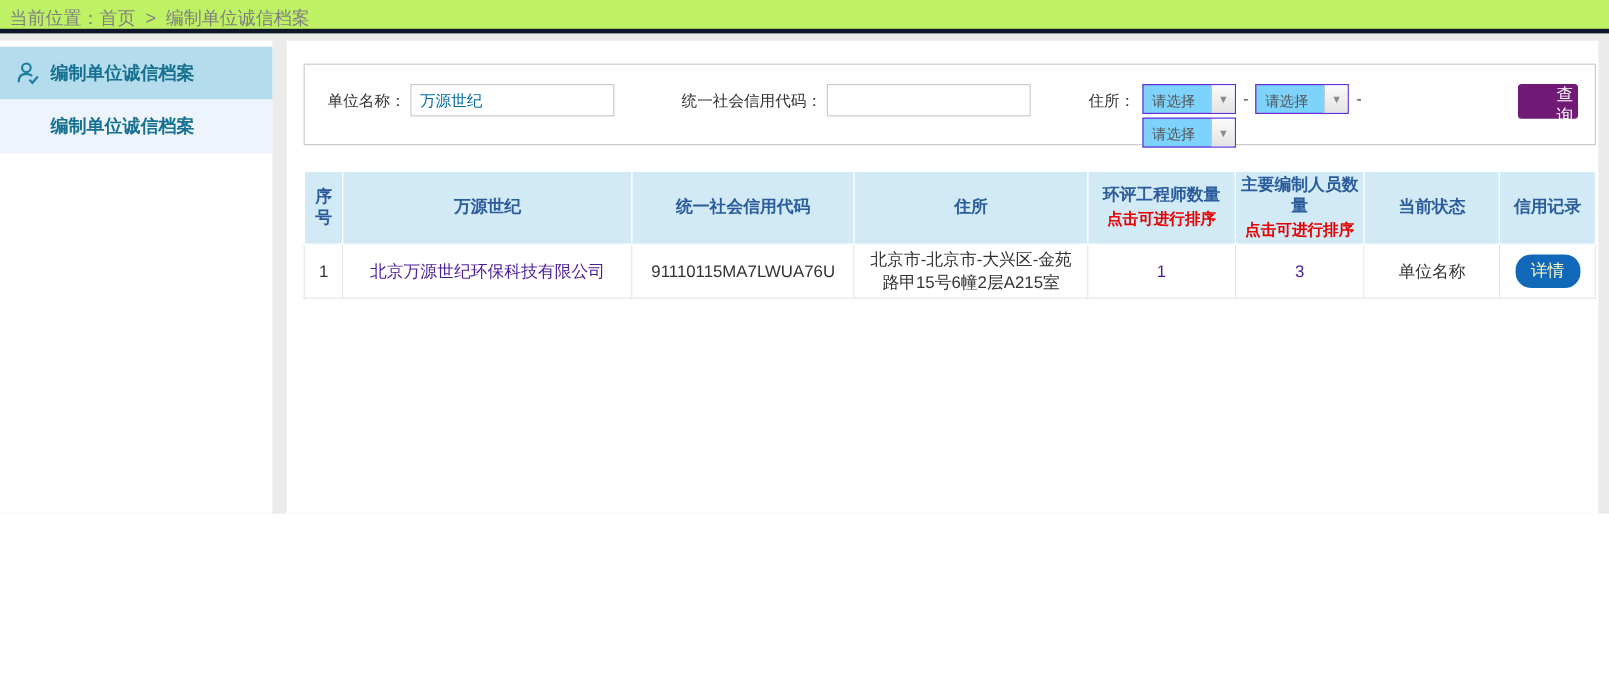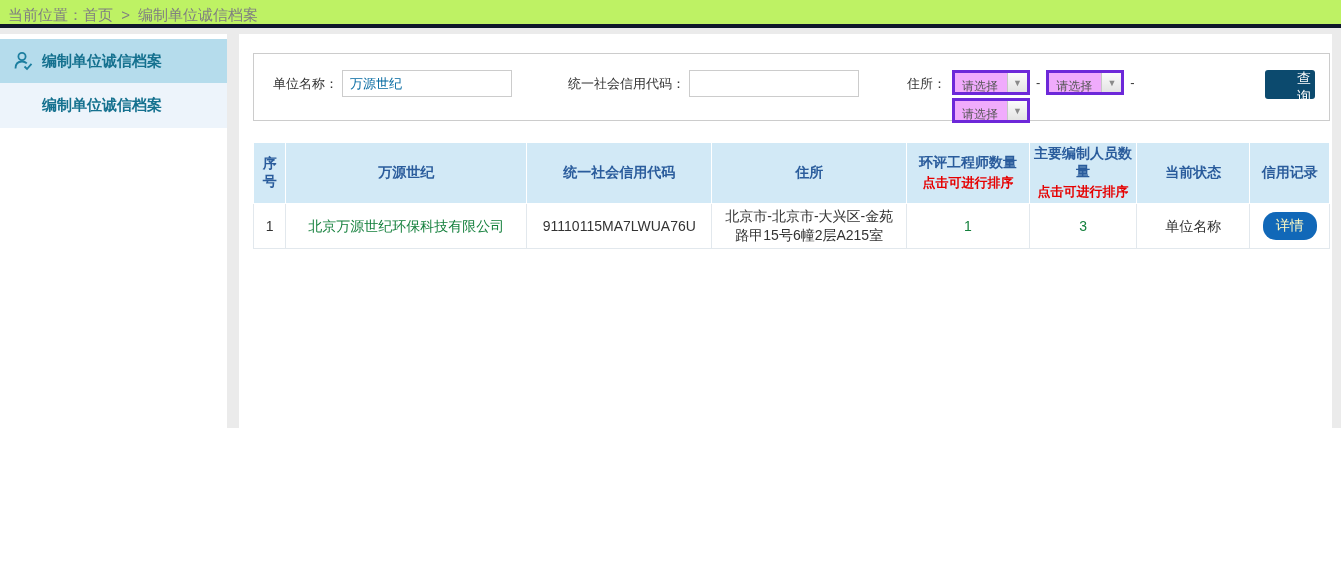--- a/index.html
+++ b/index.html
@@ -46,41 +46,41 @@
   .search-panel { border:1px solid #ccc; height:68px; display:flex;
     align-items:flex-start; padding:16px 14px 0 19px;justify-content:space-between; }
   .fld-label { font-size:13px; color:#333; line-height:27px; white-space:nowrap; }
   .txt-input { width:170px; height:27px; border:1px solid #ccc; padding:0 7px;
     font-size:13px; color:#0369a1; margin-left:4px; outline:none;
     font-family:"Liberation Sans","DejaVu Sans",sans-serif; }
   .ml-code { margin-left:56px; }
   .ml-addr { margin-left:48px; }
   .sel-grid { display:flex; flex-direction:column; gap:3px; margin-left:6px; }
   .sel-row { display:flex; align-items:center; }
-  .select { display:flex; width:78px; height:25px; border:3px solid #6d28d9;
-    background:#f0abfc; cursor:pointer; }
+  .select { display:flex; width:78px; height:25px; border:1px solid #6d28d9;
+    background:#7dd3fc; cursor:pointer; }
   .sel-text { flex:1; font-size:12px; color:#555; padding:5px 0 0 7px; white-space:nowrap; overflow:hidden; }
   .sel-arrow { width:20px; border-left:1px solid #c6c6c6;
     background:linear-gradient(180deg,#fbfbfb,#e3e3e3);
     display:flex; align-items:center; justify-content:center;
     color:#8a8a8a; font-size:9px; }
   .dash { margin:0 6px; line-height:25px; color:#333; font-size:13px; }
-  .query-btn { margin-left:auto; width:50px; height:29px; background:#0c4a6e;
+  .query-btn { margin-left:auto; width:50px; height:29px; background:#701a75;
     color:#fff; border:none; border-radius:3px; font-size:14px; cursor:pointer;
     font-family:"Liberation Sans","DejaVu Sans",sans-serif;padding-left:28px; }
 
   
   .results { width:100%; border-collapse:collapse; margin-top:21px; table-layout:fixed; }
   .results th { background:#d2e9f6; color:#2a5c9c; font-size:14px; font-weight:bold;
     height:43px; border:1px solid #fff; text-align:center; padding:2px; }
   .results th .sub { display:block; color:#e60000; font-size:13px; font-weight:bold; margin-top:2px; }
   .results th.sortable { cursor:pointer; }
   .results td { border:1px solid #e2e8ed; height:45px; text-align:center;
     font-size:14px; color:#333; padding:2px 6px; background:#fff; line-height:1.35; }
-  .results a.lnk { color:#15803d; text-decoration:none; cursor:pointer; }
+  .results a.lnk { color:#4c1d95; text-decoration:none; cursor:pointer; }
   .col-idx{width:3%;} .col-name{width:22.4%;} .col-code{width:17.2%;}
   .col-addr{width:18.1%;} .col-eng{width:11.4%;} .col-staff{width:10%;}
   .col-status{width:10.5%;} .col-credit{width:7.4%;}
   .detail-btn { background:#1168b8; color:#fef9c3; border:none; border-radius:13px;
     padding:5px 13px; font-size:14px; cursor:pointer;
     font-family:"Liberation Sans","DejaVu Sans",sans-serif; }
 </style>
 </head>
 <body>
 

